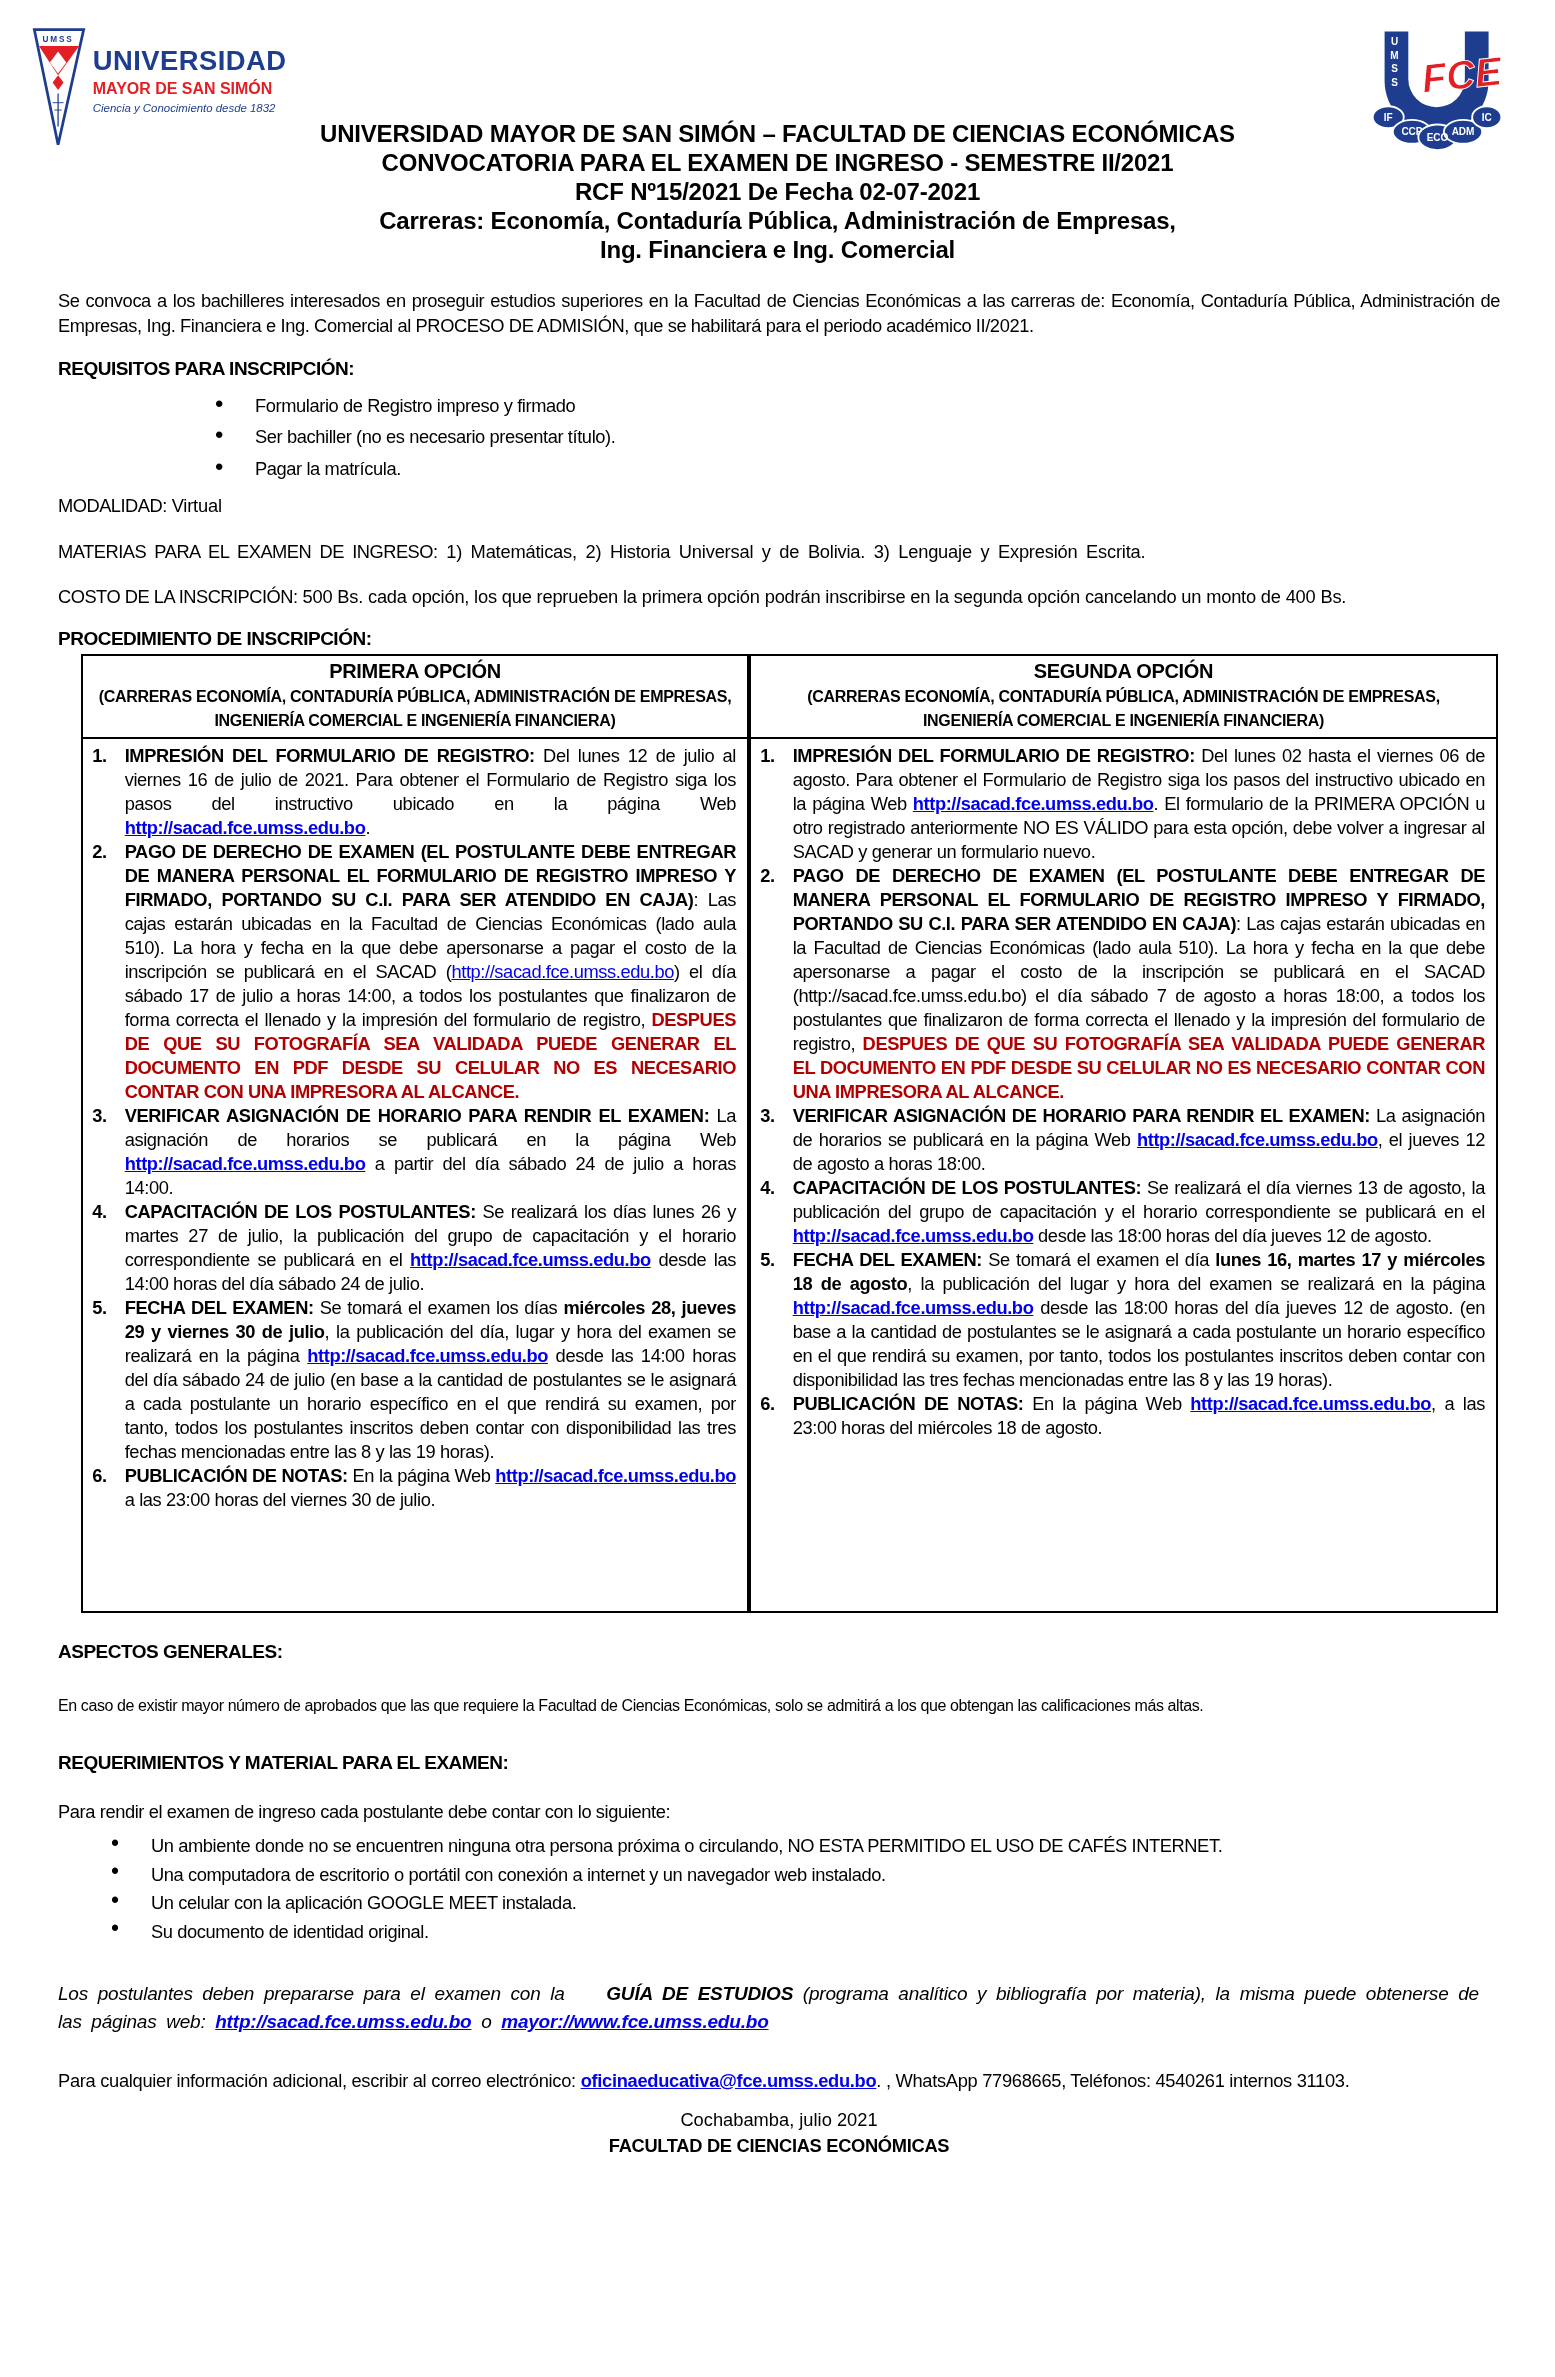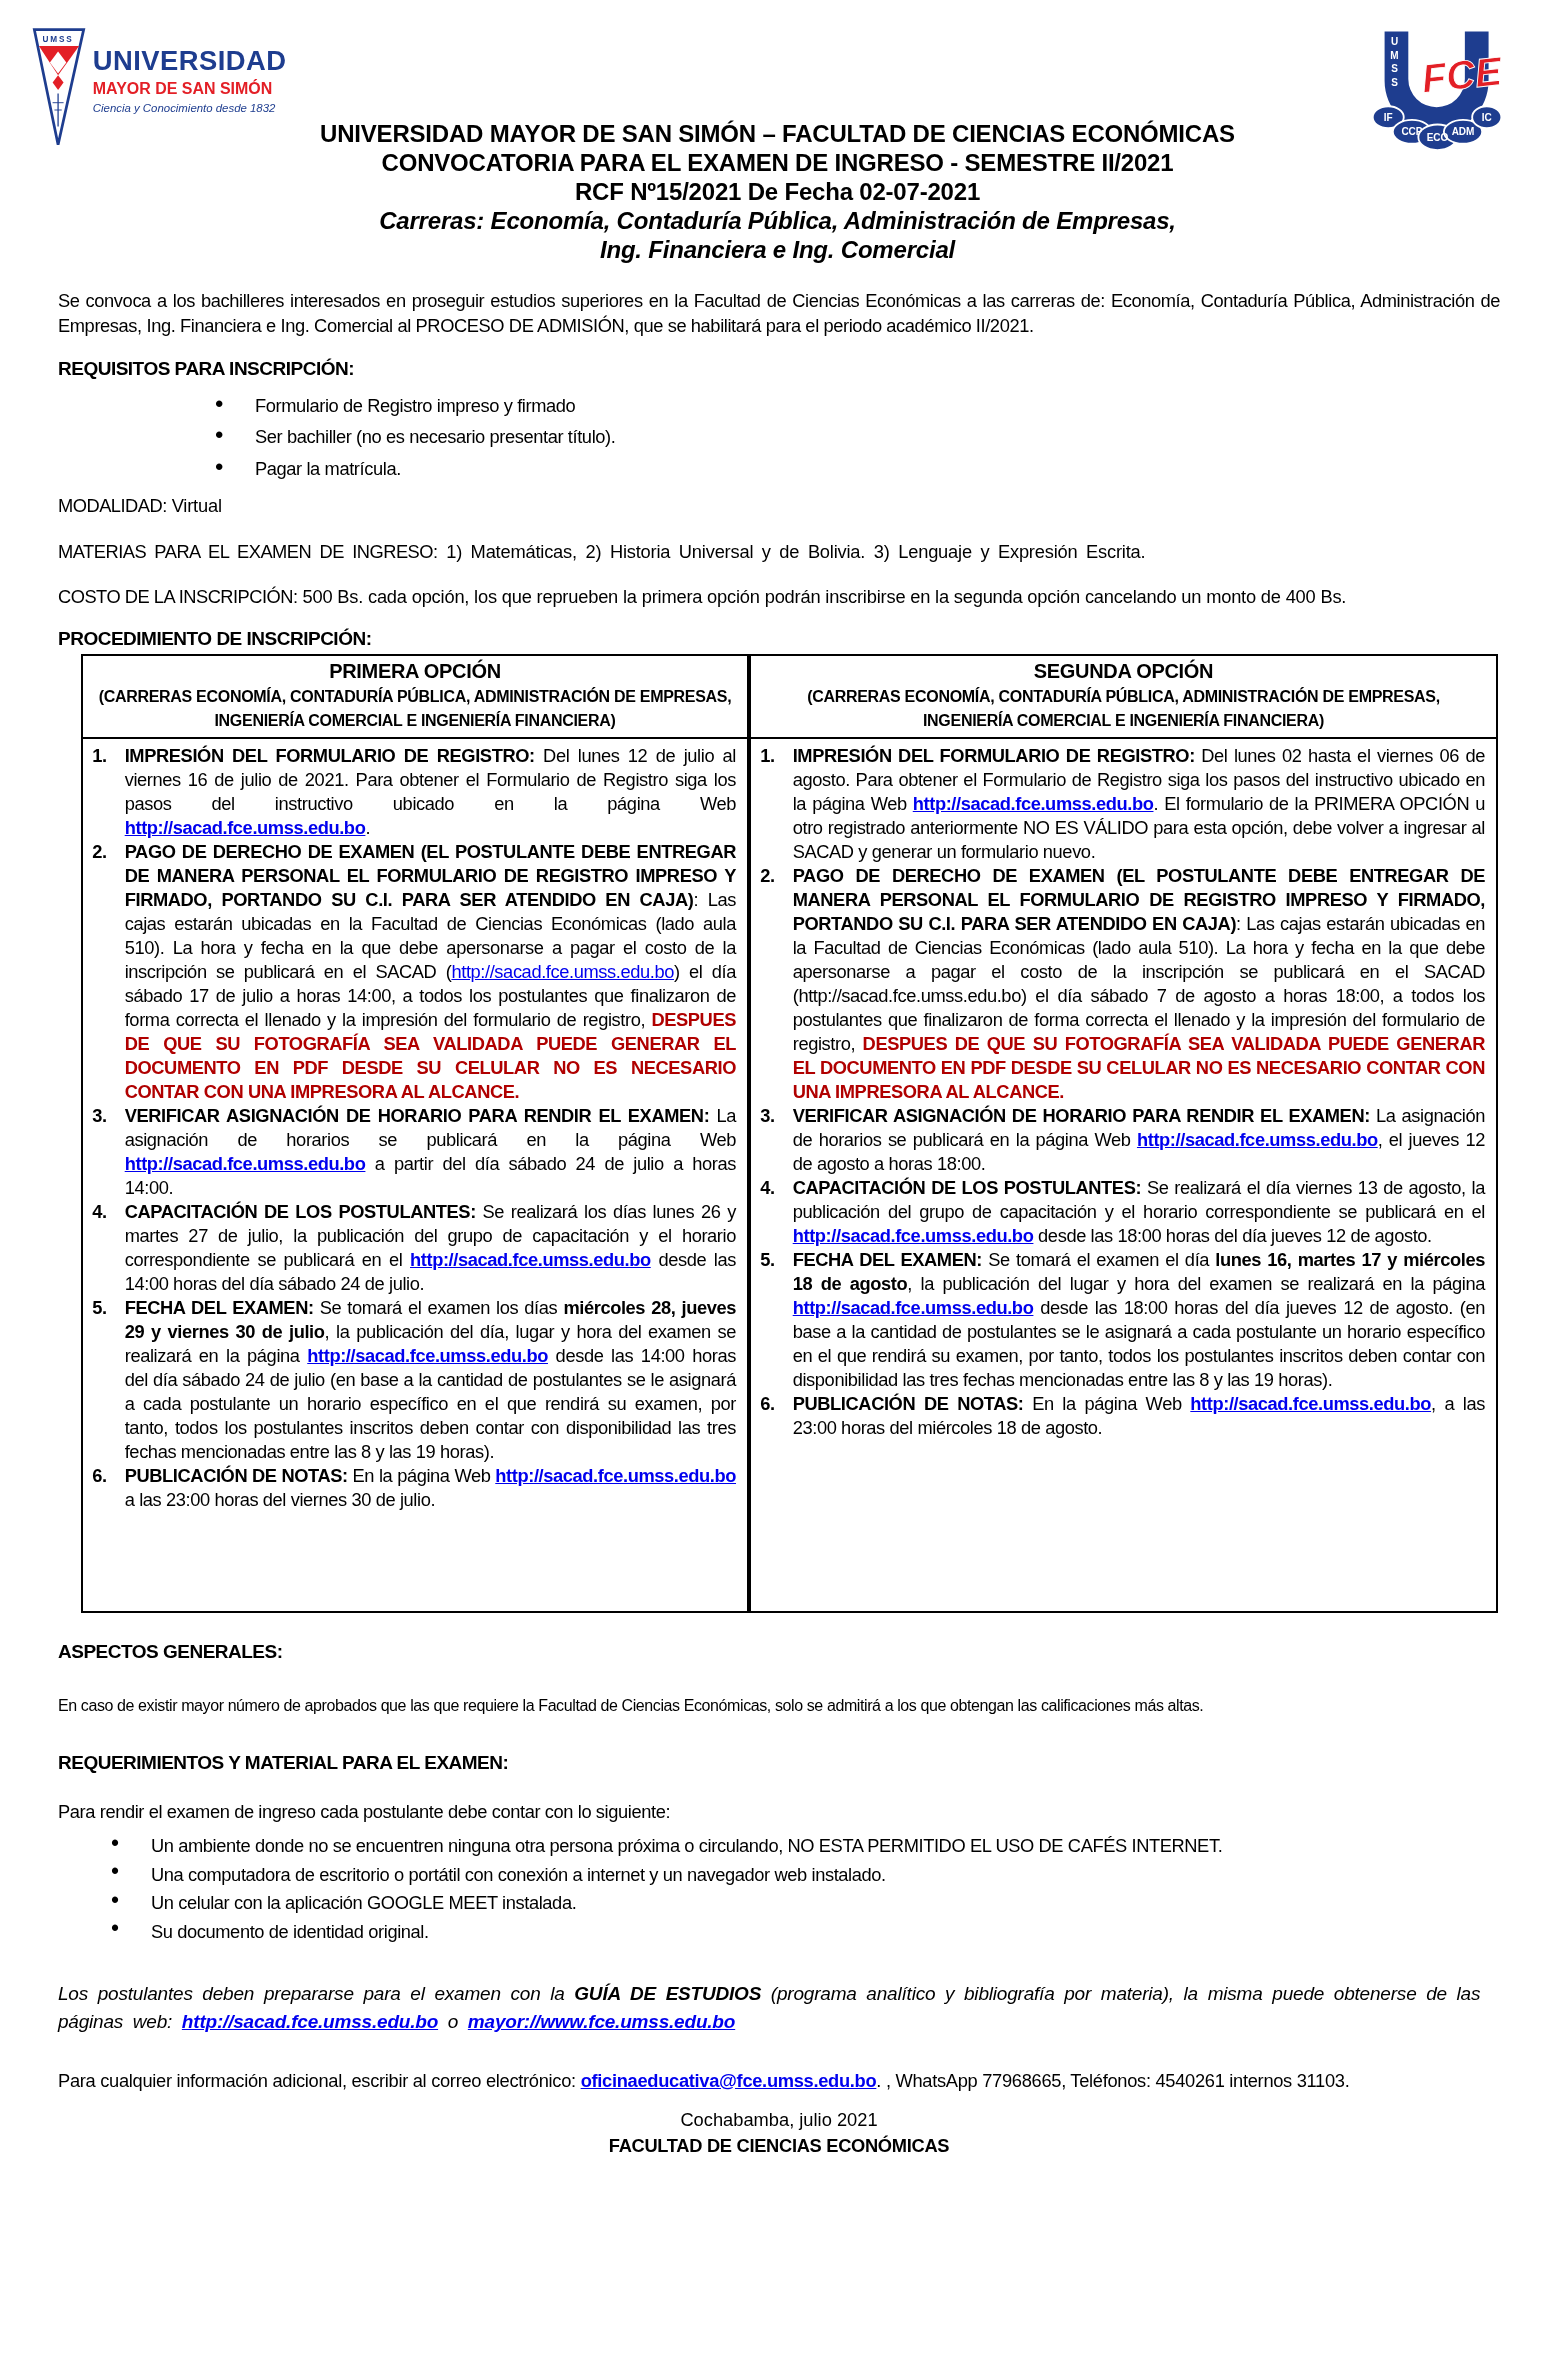--- a/index.html
+++ b/index.html
@@ -12,21 +12,21 @@
   .logo-fce{position:absolute;right:48px;top:25.6px;width:139px;height:135px;}
   .fce-vert{position:absolute;left:21px;top:10px;writing-mode:vertical-rl;text-orientation:upright;
             color:#fff;font-weight:bold;font-size:10px;letter-spacing:2.7px;line-height:1;}
   .fill-blue{fill:var(--brand-blue);}
   .fill-red{fill:var(--brand-red);}
   .stroke-blue{stroke:var(--brand-blue);}
 
   
   .titles{padding-top:119px;text-align:center;font-weight:bold;font-size:24px;
           line-height:29px;letter-spacing:-0.2px;}
-  .titles .ital{font-style:italic;}
+  .titles .ital{}
 
   .content{padding:0 55px 0 58px;}
   p{margin:0;}
   h3{margin:0;font-size:19px;letter-spacing:-0.5px;font-weight:bold;}
 
   .intro{margin-top:24px;font-size:18.3px;line-height:25px;text-align:justify;letter-spacing:-0.4px;}
   .h-req{margin-top:20px;}
   .req-list{margin:12.8px 0 0 0;padding:0;}
   .req-list li{list-style:none;position:relative;padding-left:197px;font-size:18.3px;
                line-height:25px;margin-bottom:6.4px;letter-spacing:-0.4px;}
@@ -51,21 +51,21 @@
   .proc-num{width:38px;flex-shrink:0;font-weight:bold;padding-left:5.5px;box-sizing:border-box;}
   .proc-text{flex:1;text-align:justify;}
 
   
   .sg-p{}
   .sg-b{font-weight:bold;}
   .sg-r{font-weight:bold;color:var(--alert-red);}
   a.sg-l{font-weight:bold;color:var(--link-blue);text-decoration:underline;}
   a.sg-lp{font-weight:normal;color:var(--link-blue);text-decoration:underline;}
   .sg-i{font-style:italic;}
-  .sg-bi{font-weight:bold;font-style:italic;}
+  .sg-bi{font-weight:bold;font-style:italic;margin-left:32px;}
   a.sg-li{font-weight:bold;font-style:italic;color:var(--link-blue);text-decoration:underline;}
 
   .h-asp{margin-top:27.4px;}
   .asp-text{margin-top:29px;font-size:16px;line-height:27.4px;text-align:justify;letter-spacing:-0.4px;}
   .h-mat{margin-top:33px;}
   .lead{margin-top:27.4px;font-size:18.3px;letter-spacing:-0.4px;}
   .mat-list{margin:11px 0 0 0;padding:0;}
   .mat-list li{list-style:none;position:relative;padding-left:93px;font-size:18.3px;
                line-height:23px;margin-bottom:5.5px;letter-spacing:-0.4px;}
   .mat-list li::before{content:"•";position:absolute;left:53px;top:-2.7px;font-size:23px;}

